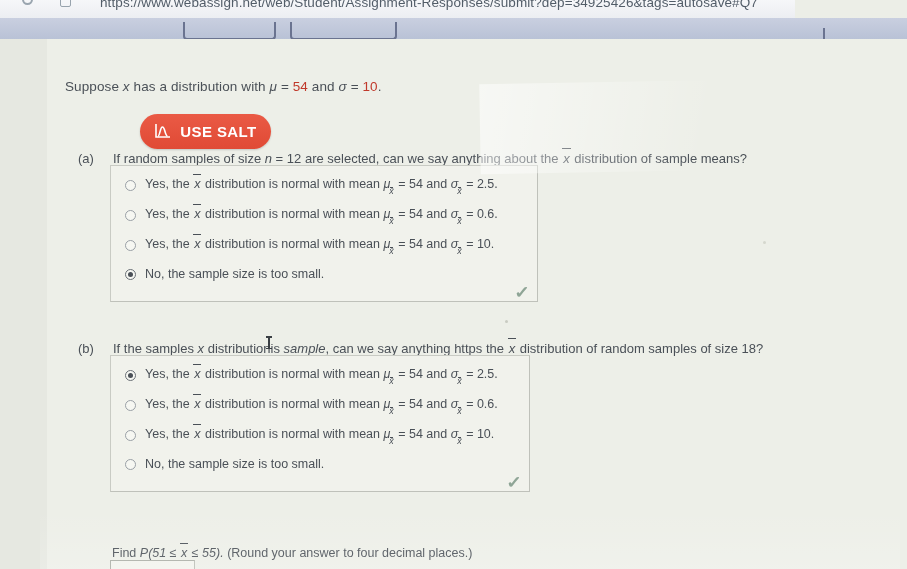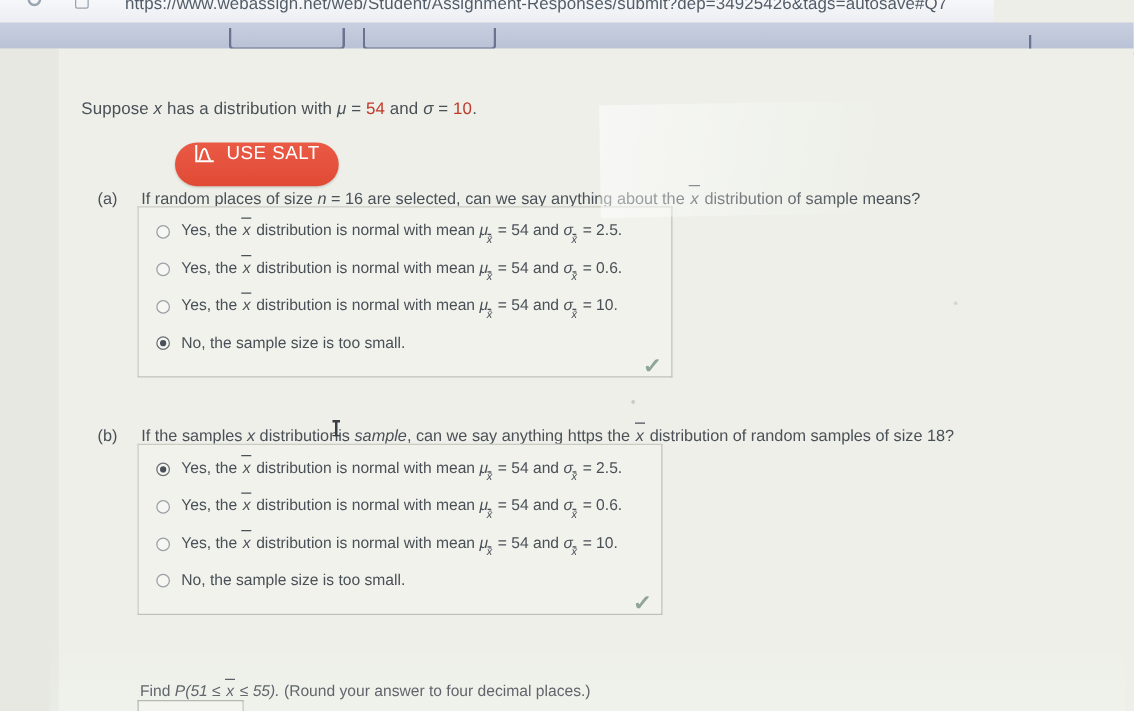--- a/index.html
+++ b/index.html
@@ -67,22 +67,22 @@
   }
   .mathvar { font-style:italic; }
   .num { color:#c0392b; }
 
   
   #use-salt {
     position:absolute; left:140px; top:75px;
     width:131px; height:35px;
     background: linear-gradient(#ea5a45, #e04a35);
     border-radius:19px;
-    display:flex; align-items:flex-start; justify-content:center; gap:9px;
-    color:#fff; font-weight:normal; font-size:15px; letter-spacing:.4px;
+    display:flex; align-items:center; justify-content:center; gap:9px;
+    color:#fff; font-weight:bold; font-size:15px; letter-spacing:.4px;
     box-shadow: 0 1px 2px rgba(0,0,0,.18);
     cursor:pointer;
   }
   #use-salt .salticon { display:block; }
 
   
   .qlabel {
     position:absolute; font-size:13px; color:#4a5057;
   }
   .qtext {
@@ -198,23 +198,23 @@
       <svg width="17" height="17" viewBox="0 0 17 17">
         <path d="M2 2 V15 H16" fill="none" stroke="#ffffff" stroke-width="1.6"></path>
         <path d="M4 14 C6 14 6 5 8.5 5 C11 5 11 14 13.5 14" fill="none" stroke="#ffffff" stroke-width="1.6"></path>
       </svg>
     </span>
     <span>USE SALT</span>
   </div>
 
   <div class="qlabel" style="left:78px; top:112px;">(a)</div>
   <div class="qtext" style="left:113px; top:112px;">
-    <span>If random places of size</span>
+    <span>If random samples of size</span>
     <span class="mathvar">n</span>
-    <span>= 16</span>
+    <span>= 12</span>
     <span>are selected, can we say anything about the</span>
     <span class="xbar">x</span>
     <span>distribution of sample means?</span>
   </div>
 
   <div class="answerbox" style="left:110px; top:126px; width:428px; height:137px;">
 
     <div class="opt" style="top:11px;">
       <span class="radio"></span>
       <span>

